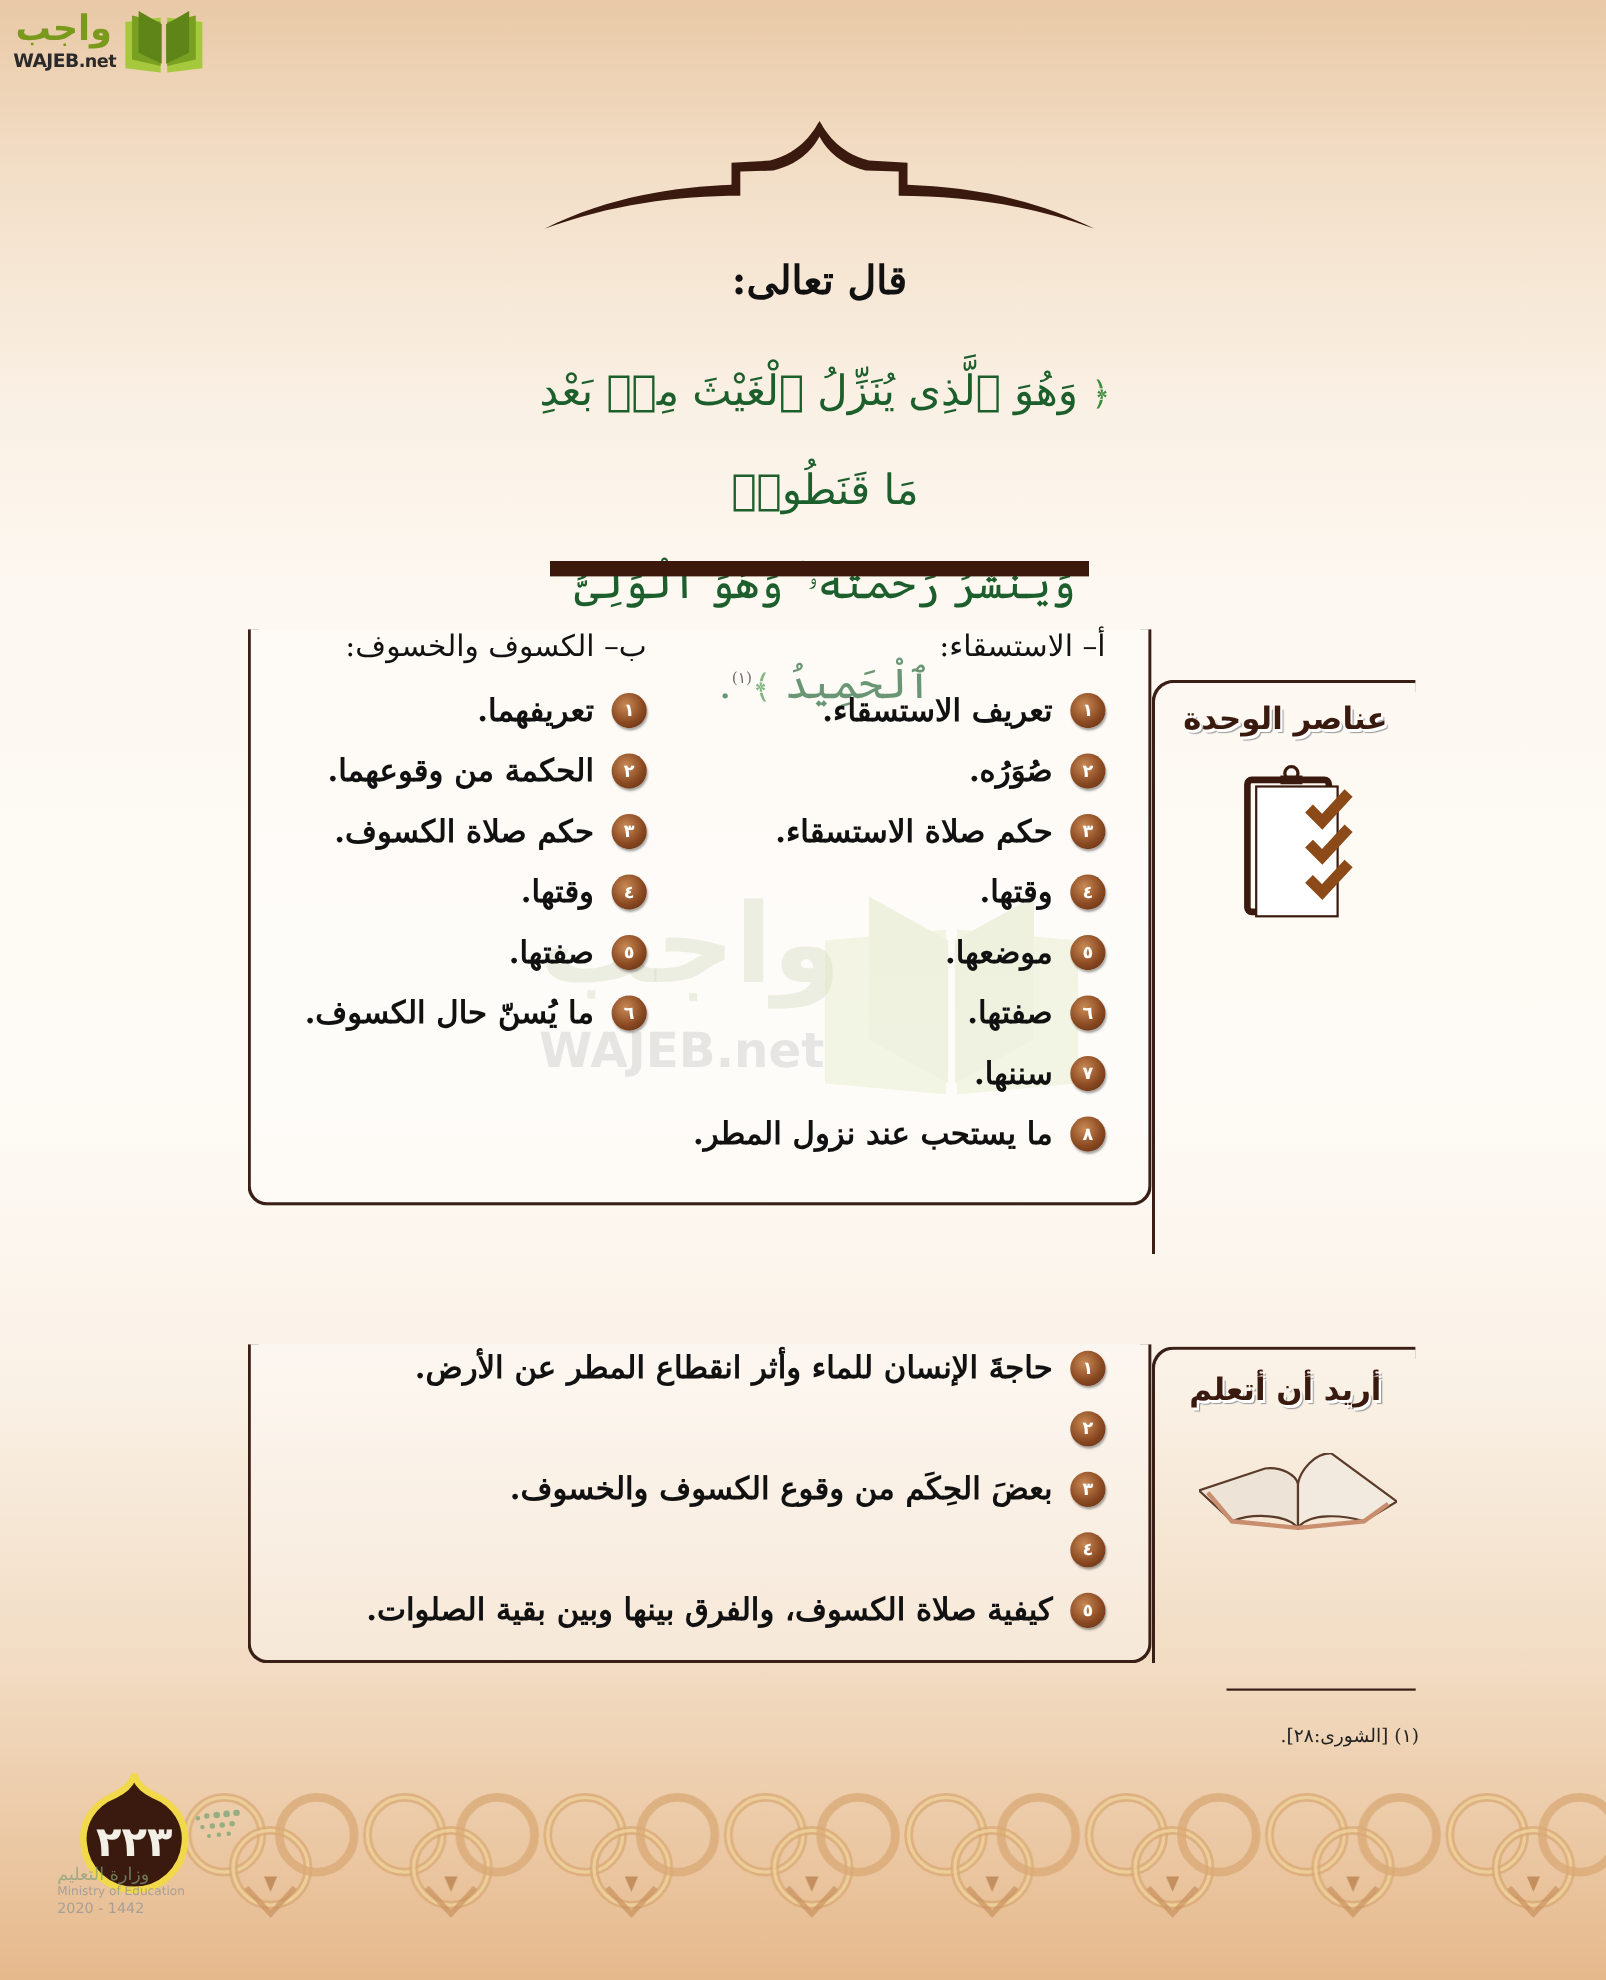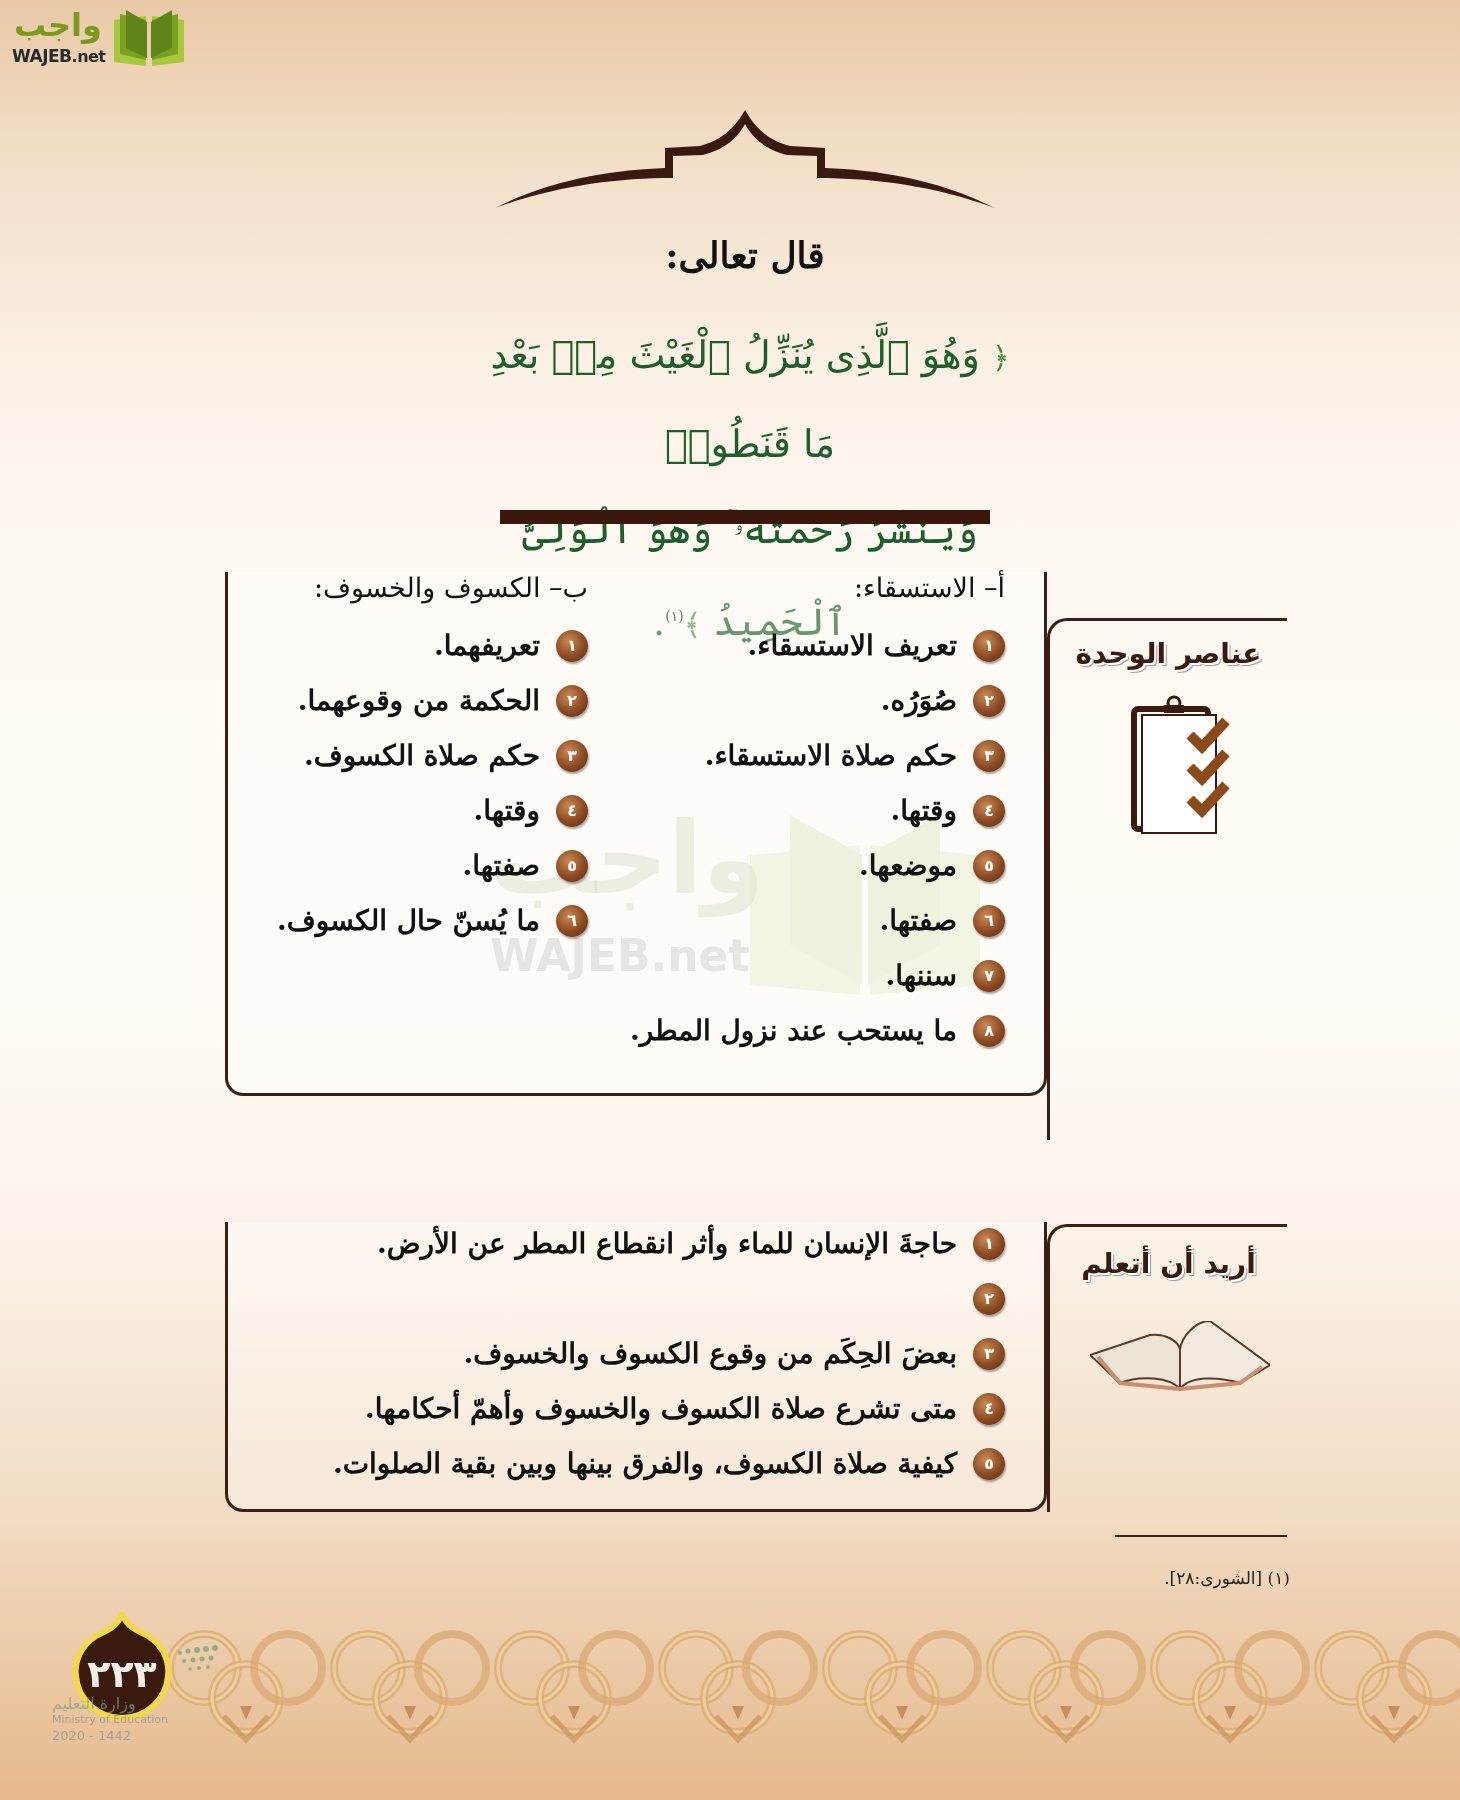--- a/index.html
+++ b/index.html
@@ -215,21 +215,20 @@
     </div>
   <div class="item">
       <span class="bullet">٢</span>
     </div>
   <div class="item">
       <span class="bullet">٣</span>
       <span>بعضَ الحِكَم من وقوع الكسوف والخسوف.</span>
     </div>
   <div class="item">
       <span class="bullet">٤</span>
-      <span>متى تشرع صلاة الكسوف والخسوف وأهمّ أحكامها.</span>
     </div>
   <div class="item">
       <span class="bullet">٥</span>
       <span>كيفية صلاة الكسوف، والفرق بينها وبين بقية الصلوات.</span>
     </div>
 </div>
 
 <div class="abs fn-rule"></div>
 <div class="abs footnote">(١) [الشورى:٢٨].</div>
 

